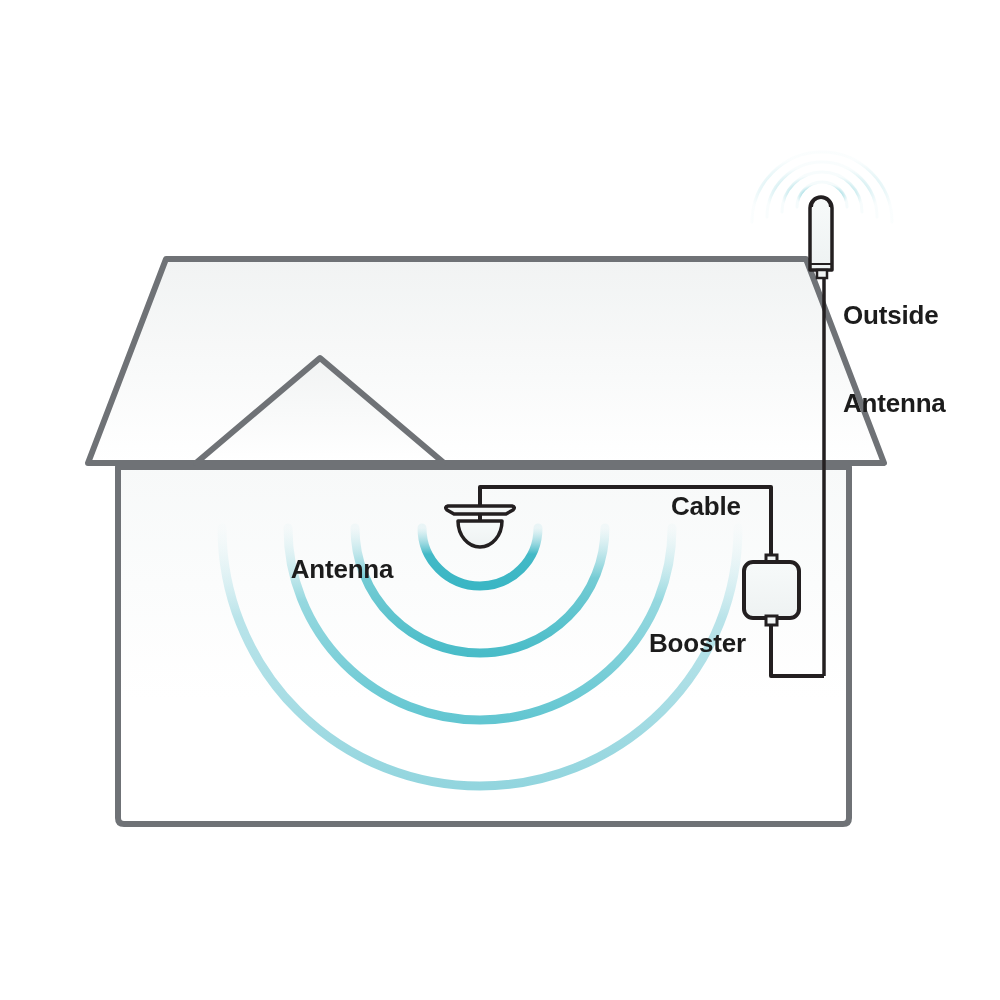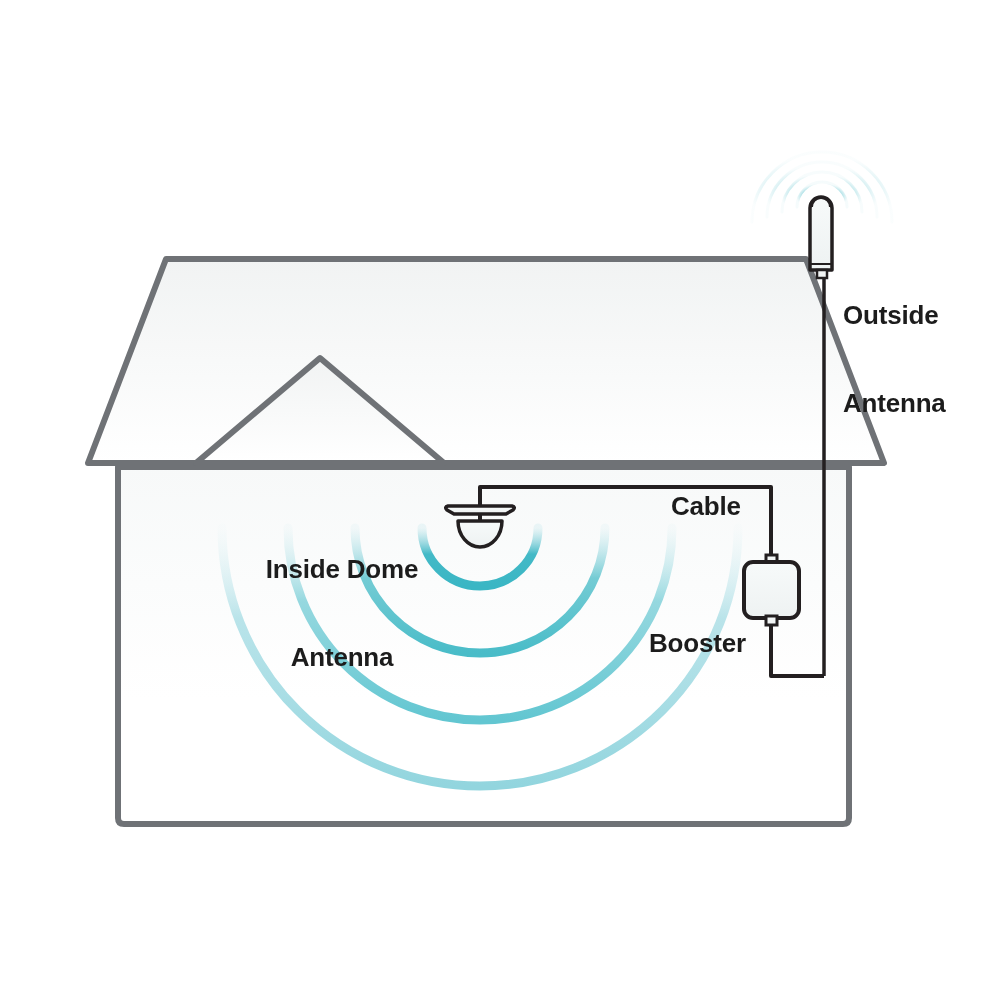--- a/index.html
+++ b/index.html
@@ -172,21 +172,20 @@
     </g>
 
   </svg>
 
   <div class="diagram-label" id="label-outside-antenna">
     <div>Outside</div>
     <div>Antenna</div>
   </div>
 
   <div class="diagram-label" id="label-inside-dome-antenna">
-    <div>Inside Dome</div>
     <div>Antenna</div>
   </div>
 
   <div class="diagram-label" id="label-cable">Cable</div>
 
   <div class="diagram-label" id="label-booster">Booster</div>
 
 </div>
 
 </body></html>

